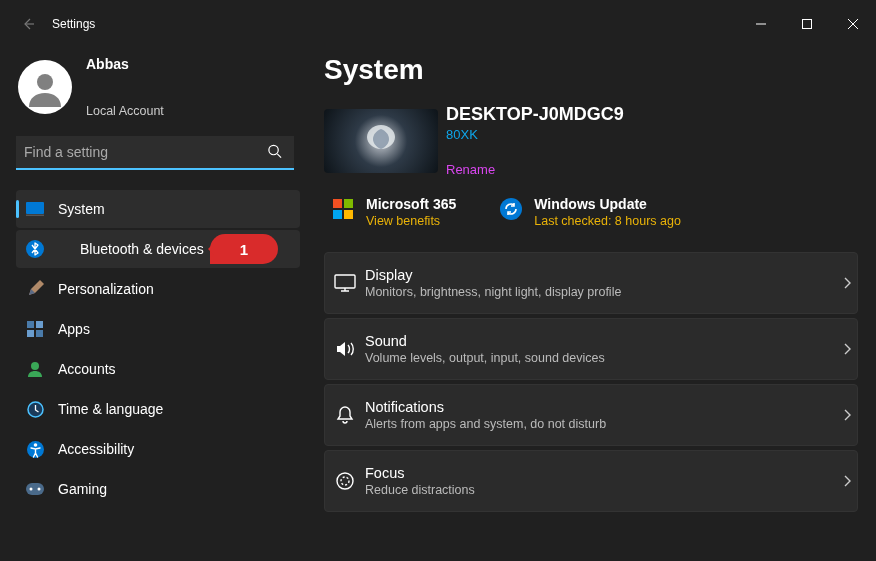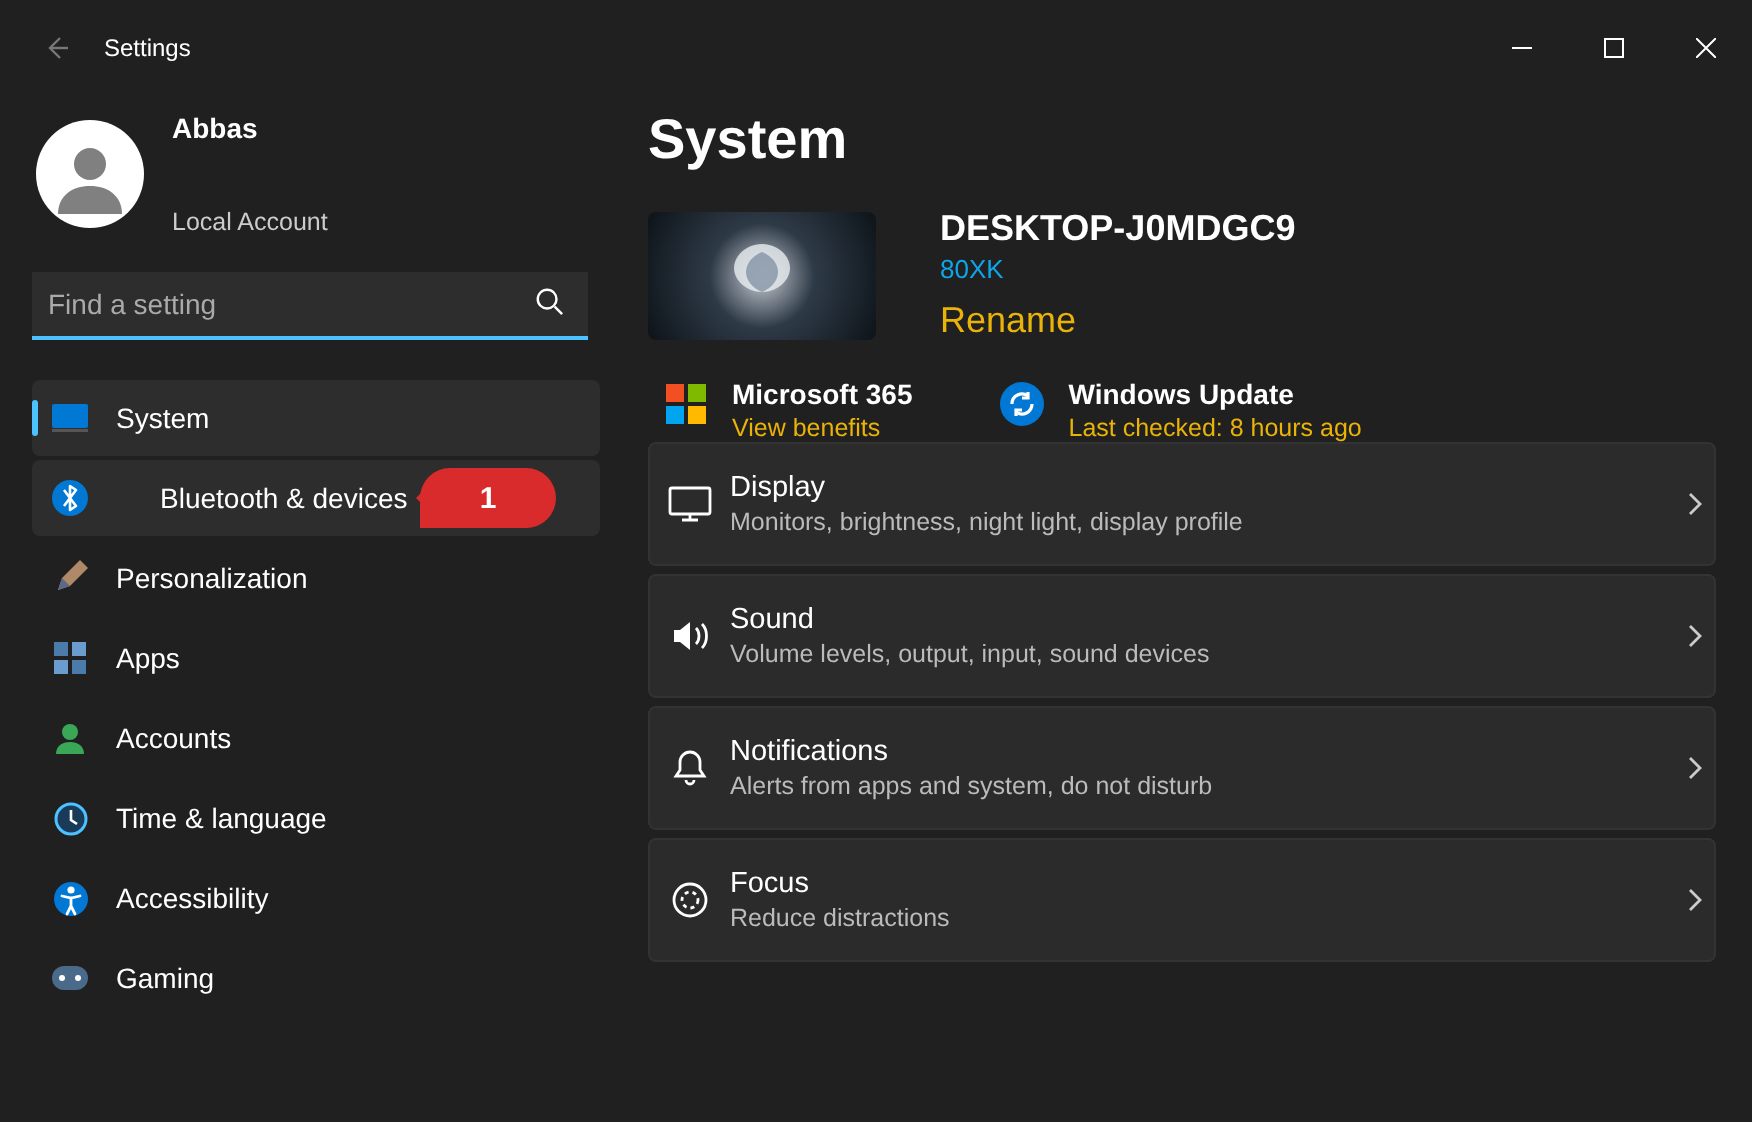--- a/index.html
+++ b/index.html
@@ -37,28 +37,28 @@
   .nav-icon { width: 18px; height: 18px; display: flex; align-items: center; justify-content: center; flex-shrink: 0; }
   
   
   .annot { position: absolute; left: 194px; width: 68px; height: 30px; background: #d92b2b; border-radius: 15px 15px 15px 0; display: flex; align-items: center; justify-content: center; font-weight: 600; font-size: 15px; color: #fff; pointer-events: none; }
   .annot::before { content: ""; position: absolute; left: -8px; top: 50%; transform: translateY(-50%); border: 6px solid transparent; border-right-color: #d92b2b; }
   
   
   .main { flex: 1; padding: 6px 18px 0 16px; overflow-y: auto; }
   .page-title { font-size: 28px; font-weight: 600; margin-bottom: 18px; }
   
-  .device-row { display: flex; align-items: center; gap: 32px; margin-bottom: 18px; }
+  .device-row { display: flex; align-items: center; gap: 8px; margin-bottom: 18px; }
   .device-thumb { width: 114px; height: 64px; border-radius: 4px; background: radial-gradient(circle at 50% 50%, #c8cdd4 0%, #2e3a47 40%, #0d1318 100%); display:flex; align-items:center; justify-content:center; }
   .device-thumb svg { opacity: .95; }
   .device-info .dev-name { font-size: 18px; font-weight: 600; }
   .device-info .dev-model { font-size: 13px; color: #0ea5e9; margin-top: 2px; }
-  .device-info .rename { font-size: 18px; color: #eab308; margin-top: 8px; display: inline-block; cursor: pointer; }
-  
-  .status-row { display: flex; gap: 44px; align-items: flex-start; padding-left: 8px; }
+  .device-info .rename { font-size: 13px; color: #d946ef; margin-top: 20px; display: inline-block; cursor: pointer; }
+  
+  .status-row { display: flex; gap: 44px; margin-bottom: 24px; align-items: flex-start; padding-left: 8px; }
   .status-item { display: flex; gap: 12px; align-items: flex-start; }
   .status-icon { width: 22px; height: 22px; display:flex; align-items:center; justify-content:center; margin-top:2px;}
   .status-text .st-title { font-size: 14px; font-weight: 600; }
   .status-text .st-sub { font-size: 12.5px; color: #eab308; margin-top: 2px; }
   
   .tile { background: #2b2b2b; border: 1px solid #333333; border-radius: 4px; display: flex; align-items: center; padding: 14px 0; margin-bottom: 4px; cursor: pointer; }
   .tile .tile-icon { width: 40px; display:flex; align-items:center; justify-content:center; }
   .tile .tile-text { flex: 1; }
   .tile .tile-title { font-size: 14.5px; }
   .tile .tile-sub { font-size: 12.5px; color: #bbbbbb; margin-top: 2px; }

